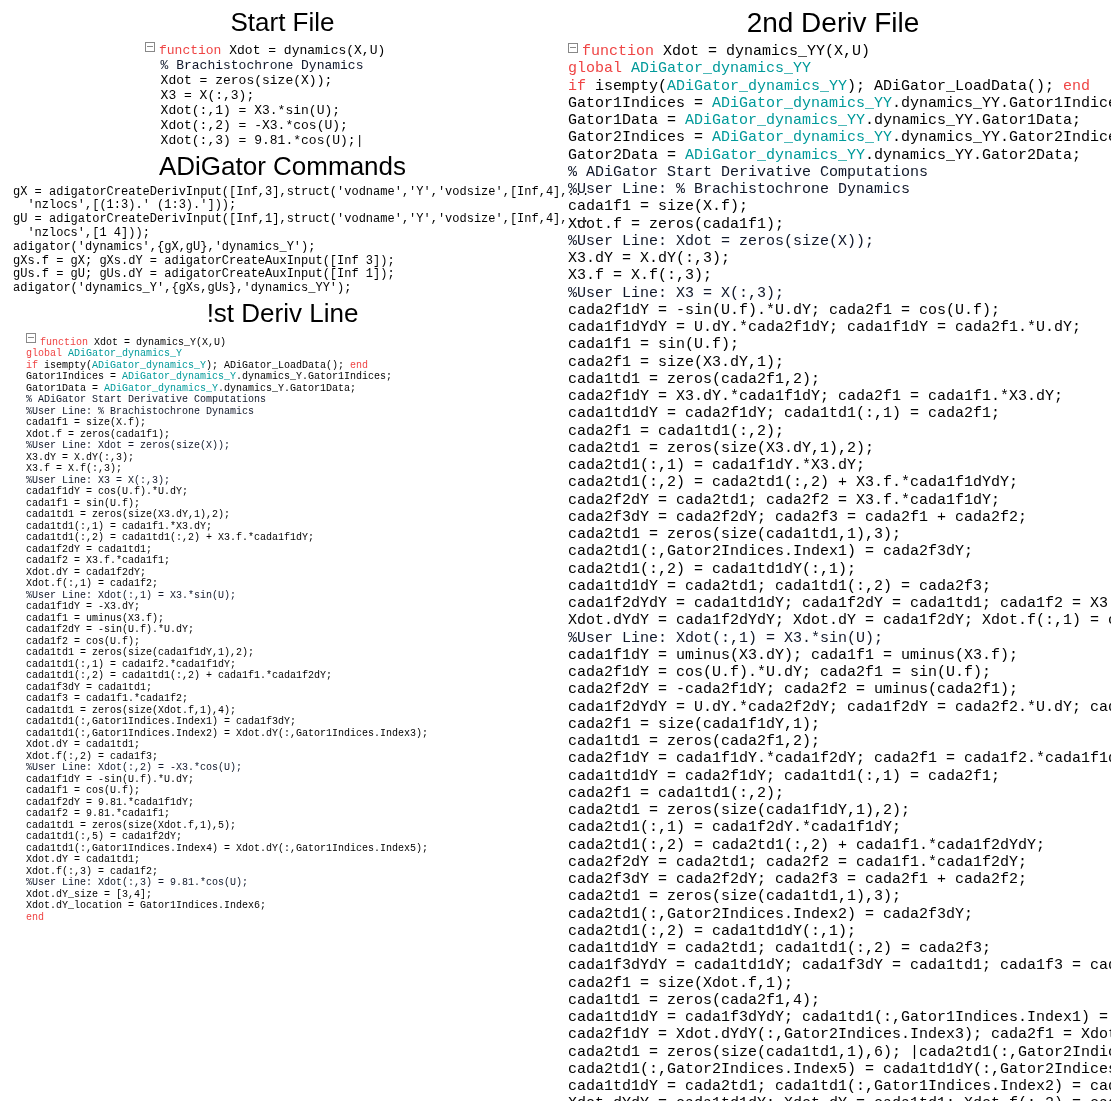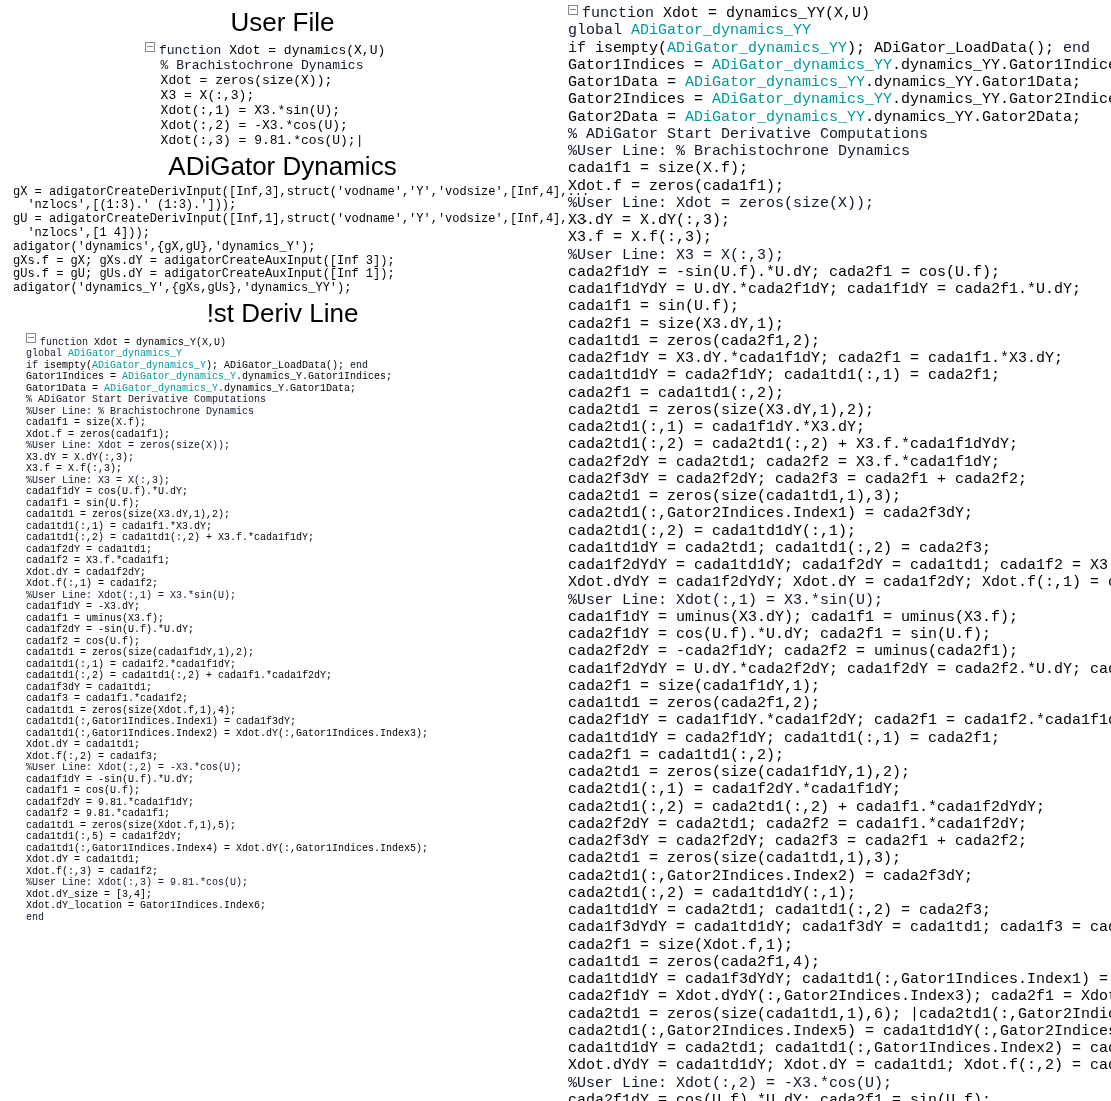--- a/index.html
+++ b/index.html
@@ -47,21 +47,21 @@
     margin-left: 8px;
   }
   .first-deriv {
     font-size: 10px;
     margin-left: 21px;
   }
   .second-deriv {
     font-size: 15px;
     margin-left: 8px;
   }
-  .kw { color: #0f172a; }
+  .kw { color: #ef4444; }
   .com { color: #0f172a; }
   .str { color: #000000; }
   .global-var { color: #009a9a; }
   .minus-box {
     display:inline-block;
     width:8px;
     height:8px;
     border:1px solid #888;
     position:relative;
     margin-right:4px;
@@ -73,29 +73,29 @@
     left:1px; right:1px; top:3px;
     height:1px;
     background:#888;
   }
 </style>
 </head>
 <body>
 
 <div class="container">
   <div class="left-col">
-    <div class="heading">User File</div>
+    <div class="heading">Start File</div>
     <div class="code-block user-file"><span class="minus-box"></span><span class="kw">function</span> Xdot = dynamics(X,U)
 <span class="com">  % Brachistochrone Dynamics</span>
   Xdot = zeros(size(X));
   X3 = X(:,3);
   Xdot(:,1) = X3.*sin(U);
   Xdot(:,2) = -X3.*cos(U);
   Xdot(:,3) = 9.81.*cos(U);|</div>
-    <div class="heading">ADiGator Dynamics</div>
+    <div class="heading">ADiGator Commands</div>
     <div class="code-block adigator-cmds">gX = adigatorCreateDerivInput([Inf,3],struct(<span class="str">'vodname'</span>,<span class="str">'Y'</span>,<span class="str">'vodsize'</span>,[Inf,4],...
   <span class="str">'nzlocs'</span>,[(1:3).' (1:3).']));
 gU = adigatorCreateDerivInput([Inf,1],struct(<span class="str">'vodname'</span>,<span class="str">'Y'</span>,<span class="str">'vodsize'</span>,[Inf,4],...
   <span class="str">'nzlocs'</span>,[1 4]));
 adigator(<span class="str">'dynamics'</span>,{gX,gU},<span class="str">'dynamics_Y'</span>);
 gXs.f = gX; gXs.dY = adigatorCreateAuxInput([Inf 3]);
 gUs.f = gU; gUs.dY = adigatorCreateAuxInput([Inf 1]);
 adigator(<span class="str">'dynamics_Y'</span>,{gXs,gUs},<span class="str">'dynamics_YY'</span>);</div>
     <div class="heading">!st Deriv Line</div>
     <div class="code-block first-deriv"><span class="minus-box"></span><span class="kw">function</span> Xdot = dynamics_Y(X,U)
@@ -144,20 +144,21 @@
 cada1td1(:,5) = cada1f2dY;
 cada1td1(:,Gator1Indices.Index4) = Xdot.dY(:,Gator1Indices.Index5);
 Xdot.dY = cada1td1;
 Xdot.f(:,3) = cada1f2;
 <span class="com">%User Line: Xdot(:,3) = 9.81.*cos(U);</span>
 Xdot.dY_size = [3,4];
 Xdot.dY_location = Gator1Indices.Index6;
 <span class="kw">end</span></div>
   </div>
   <div class="right-col">
+    <div class="heading right">2nd Deriv File</div>
     <div class="code-block second-deriv"><span class="minus-box"></span><span class="kw">function</span> Xdot = dynamics_YY(X,U)
 <span class="kw">global</span> <span class="global-var">ADiGator_dynamics_YY</span>
 <span class="kw">if</span> isempty(<span class="global-var">ADiGator_dynamics_YY</span>); ADiGator_LoadData(); <span class="kw">end</span>
 Gator1Indices = <span class="global-var">ADiGator_dynamics_YY</span>.dynamics_YY.Gator1Indices;
 Gator1Data = <span class="global-var">ADiGator_dynamics_YY</span>.dynamics_YY.Gator1Data;
 Gator2Indices = <span class="global-var">ADiGator_dynamics_YY</span>.dynamics_YY.Gator2Indices;
 Gator2Data = <span class="global-var">ADiGator_dynamics_YY</span>.dynamics_YY.Gator2Data;
 <span class="com">% ADiGator Start Derivative Computations</span>
 <span class="com">%User Line: % Brachistochrone Dynamics</span>
 cada1f1 = size(X.f);

